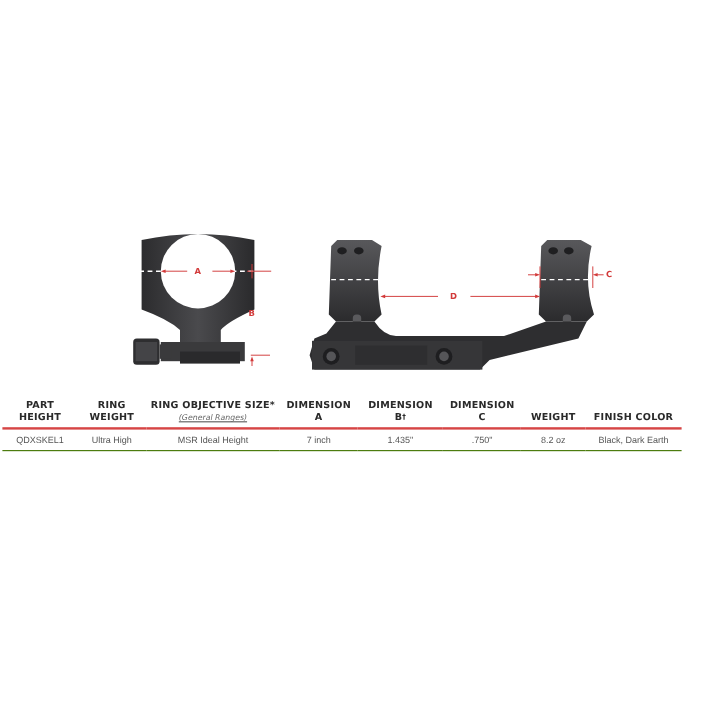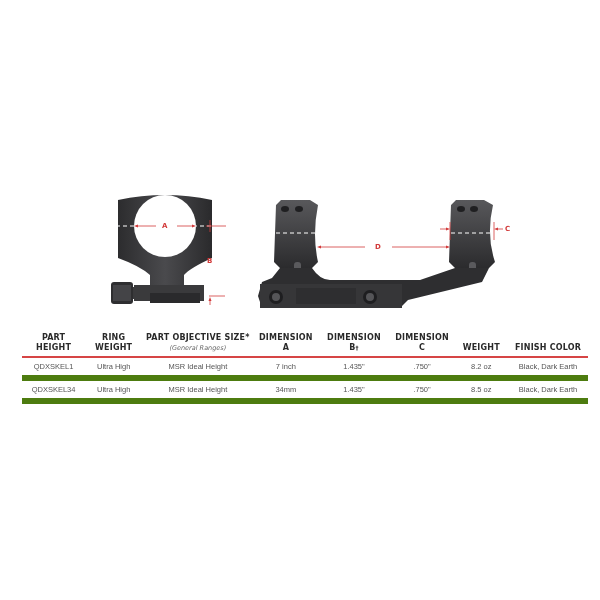--- a/index.html
+++ b/index.html
@@ -1,24 +1,24 @@
 <!DOCTYPE html>
 <html><head>
 <meta charset="utf-8">
 <style>
   html, body { margin:0; padding:0; background:#ffffff; }
   body { width:600px; height:600px; position:relative; overflow:hidden; font-family:"Liberation Sans", sans-serif; }
   .illus { position:absolute; left:0; top:0; width:600px; height:330px; }
   .dimlabel { position:absolute; color:#d23a3a; font-family:"DejaVu Sans", sans-serif; font-weight:bold; font-size:7px; }
-  table.spec { position:absolute; left:22px; top:333px; width:566px; border-collapse:collapse; }
+  table.spec { position:absolute; left:2px; top:333px; width:566px; border-collapse:collapse; }
   table.spec th { font-family:"DejaVu Sans", sans-serif; font-weight:bold; font-size:8px; color:#2a2a2a; text-align:center; line-height:10px; padding:0 2px 3px 2px; vertical-align:bottom; letter-spacing:0.2px; }
-  table.spec th .sub { display:block; font-weight:normal; font-style:italic; font-size:6.5px; color:#666; letter-spacing:0; }
+  table.spec th .sub { display:block; font-weight:normal; font-style:italic; font-size:6.5px; color:#666; letter-spacing:0;text-decoration:underline; }
   table.spec th sup { font-size:6px; vertical-align:top; }
   table.spec thead tr { border-bottom:2px solid #d64545; }
-  table.spec td { font-size:7.5px; color:#555; text-align:center; height:17px; padding:0 2px; border-bottom:6px solid #4d7c0f; }
+  table.spec td { font-size:7.5px; color:#555; text-align:center; height:17px; padding:0 2px; border-bottom:1px solid #4d7c0f; }
 </style>
 </head>
 <body>
 
 <svg class="illus" viewBox="0 0 600 330" xmlns="http://www.w3.org/2000/svg">
   <defs>
     <linearGradient id="metal" x1="0" y1="0" x2="1" y2="0">
       <stop offset="0" stop-color="#2c2c2e"></stop>
       <stop offset="0.5" stop-color="#4a4a4d"></stop>
       <stop offset="1" stop-color="#2a2a2c"></stop>
@@ -99,43 +99,33 @@
 <span class="dimlabel" style="left:162px;top:222px;">A</span>
 <span class="dimlabel" style="left:207px;top:257px;">B</span>
 <span class="dimlabel" style="left:375px;top:243px;">D</span>
 <span class="dimlabel" style="left:505px;top:225px;">C</span>
 
 <table class="spec">
   <thead>
     <tr>
       <th style="width:62px"><span>PART</span><br><span>HEIGHT</span></th>
       <th style="width:56px"><span>RING</span><br><span>WEIGHT</span></th>
-      <th style="width:118px"><span>PART OBJECTIVE SIZE*</span><span class="sub">(General Ranges)</span></th>
+      <th style="width:118px"><span>RING OBJECTIVE SIZE*</span><span class="sub">(General Ranges)</span></th>
       <th style="width:62px"><span>DIMENSION</span><br><span>A</span></th>
       <th style="width:70px"><span>DIMENSION</span><br><span>B</span><sup>†</sup></th>
       <th style="width:62px"><span>DIMENSION</span><br><span>C</span></th>
       <th style="width:52px"><span>WEIGHT</span></th>
       <th style="width:84px"><span>FINISH COLOR</span></th>
     </tr>
   </thead>
   <tbody>
     <tr>
       <td>QDXSKEL1</td>
       <td>Ultra High</td>
       <td>MSR Ideal Height</td>
       <td>7 inch</td>
       <td>1.435"</td>
       <td>.750"</td>
       <td>8.2 oz</td>
       <td>Black, Dark Earth</td>
     </tr>
-    <tr>
-      <td>QDXSKEL34</td>
-      <td>Ultra High</td>
-      <td>MSR Ideal Height</td>
-      <td>34mm</td>
-      <td>1.435"</td>
-      <td>.750"</td>
-      <td>8.5 oz</td>
-      <td>Black, Dark Earth</td>
-    </tr>
   </tbody>
 </table>
 
 </body></html>

